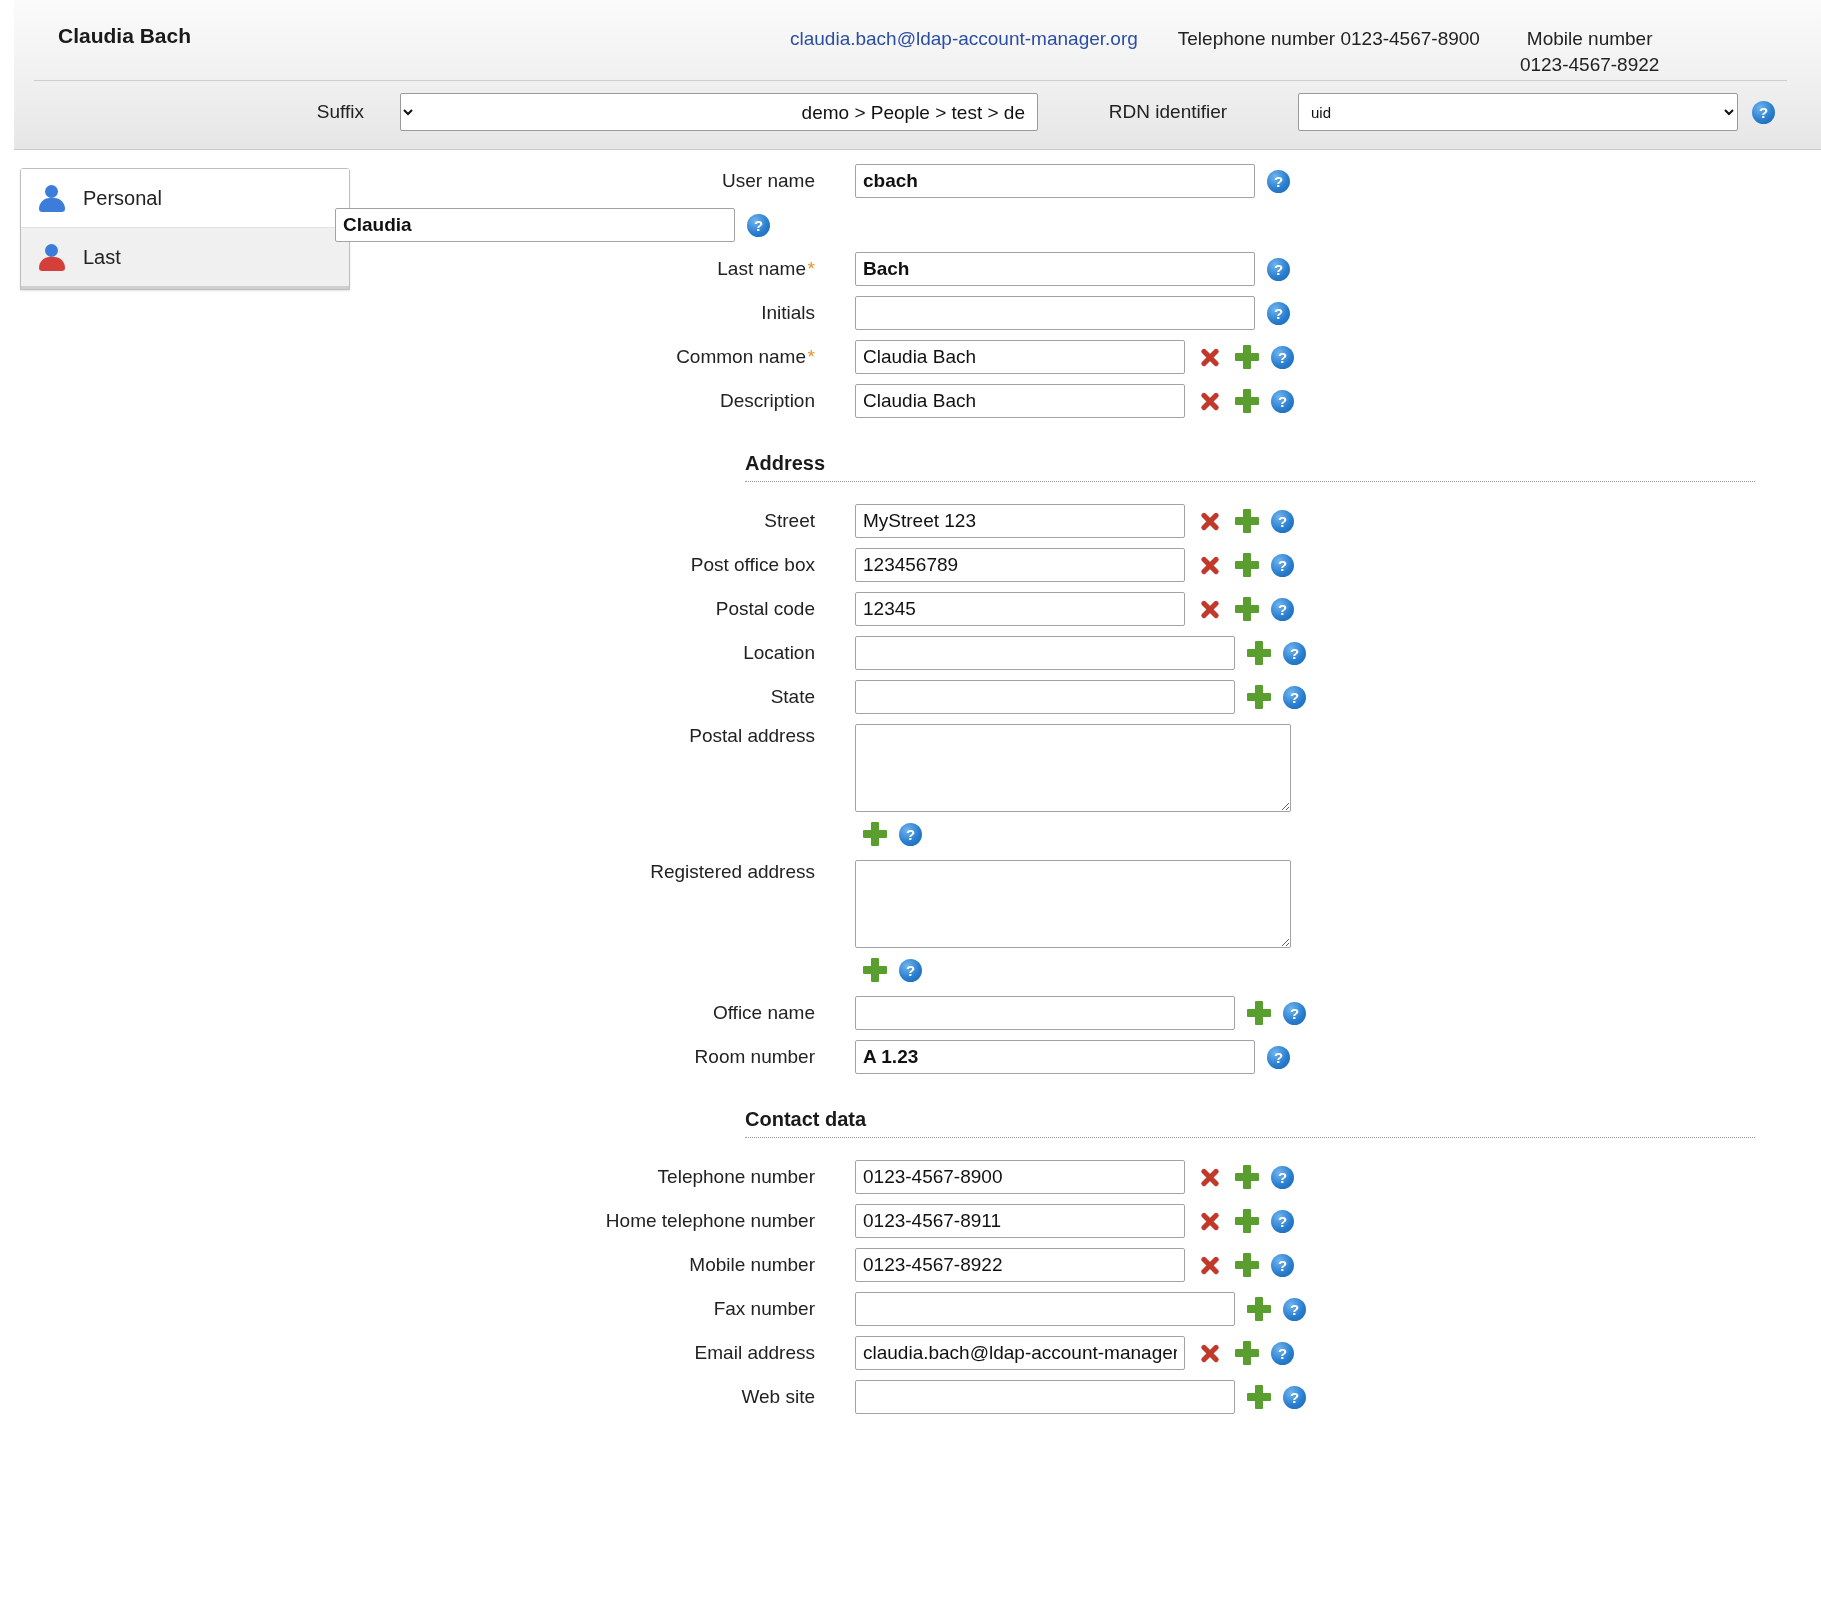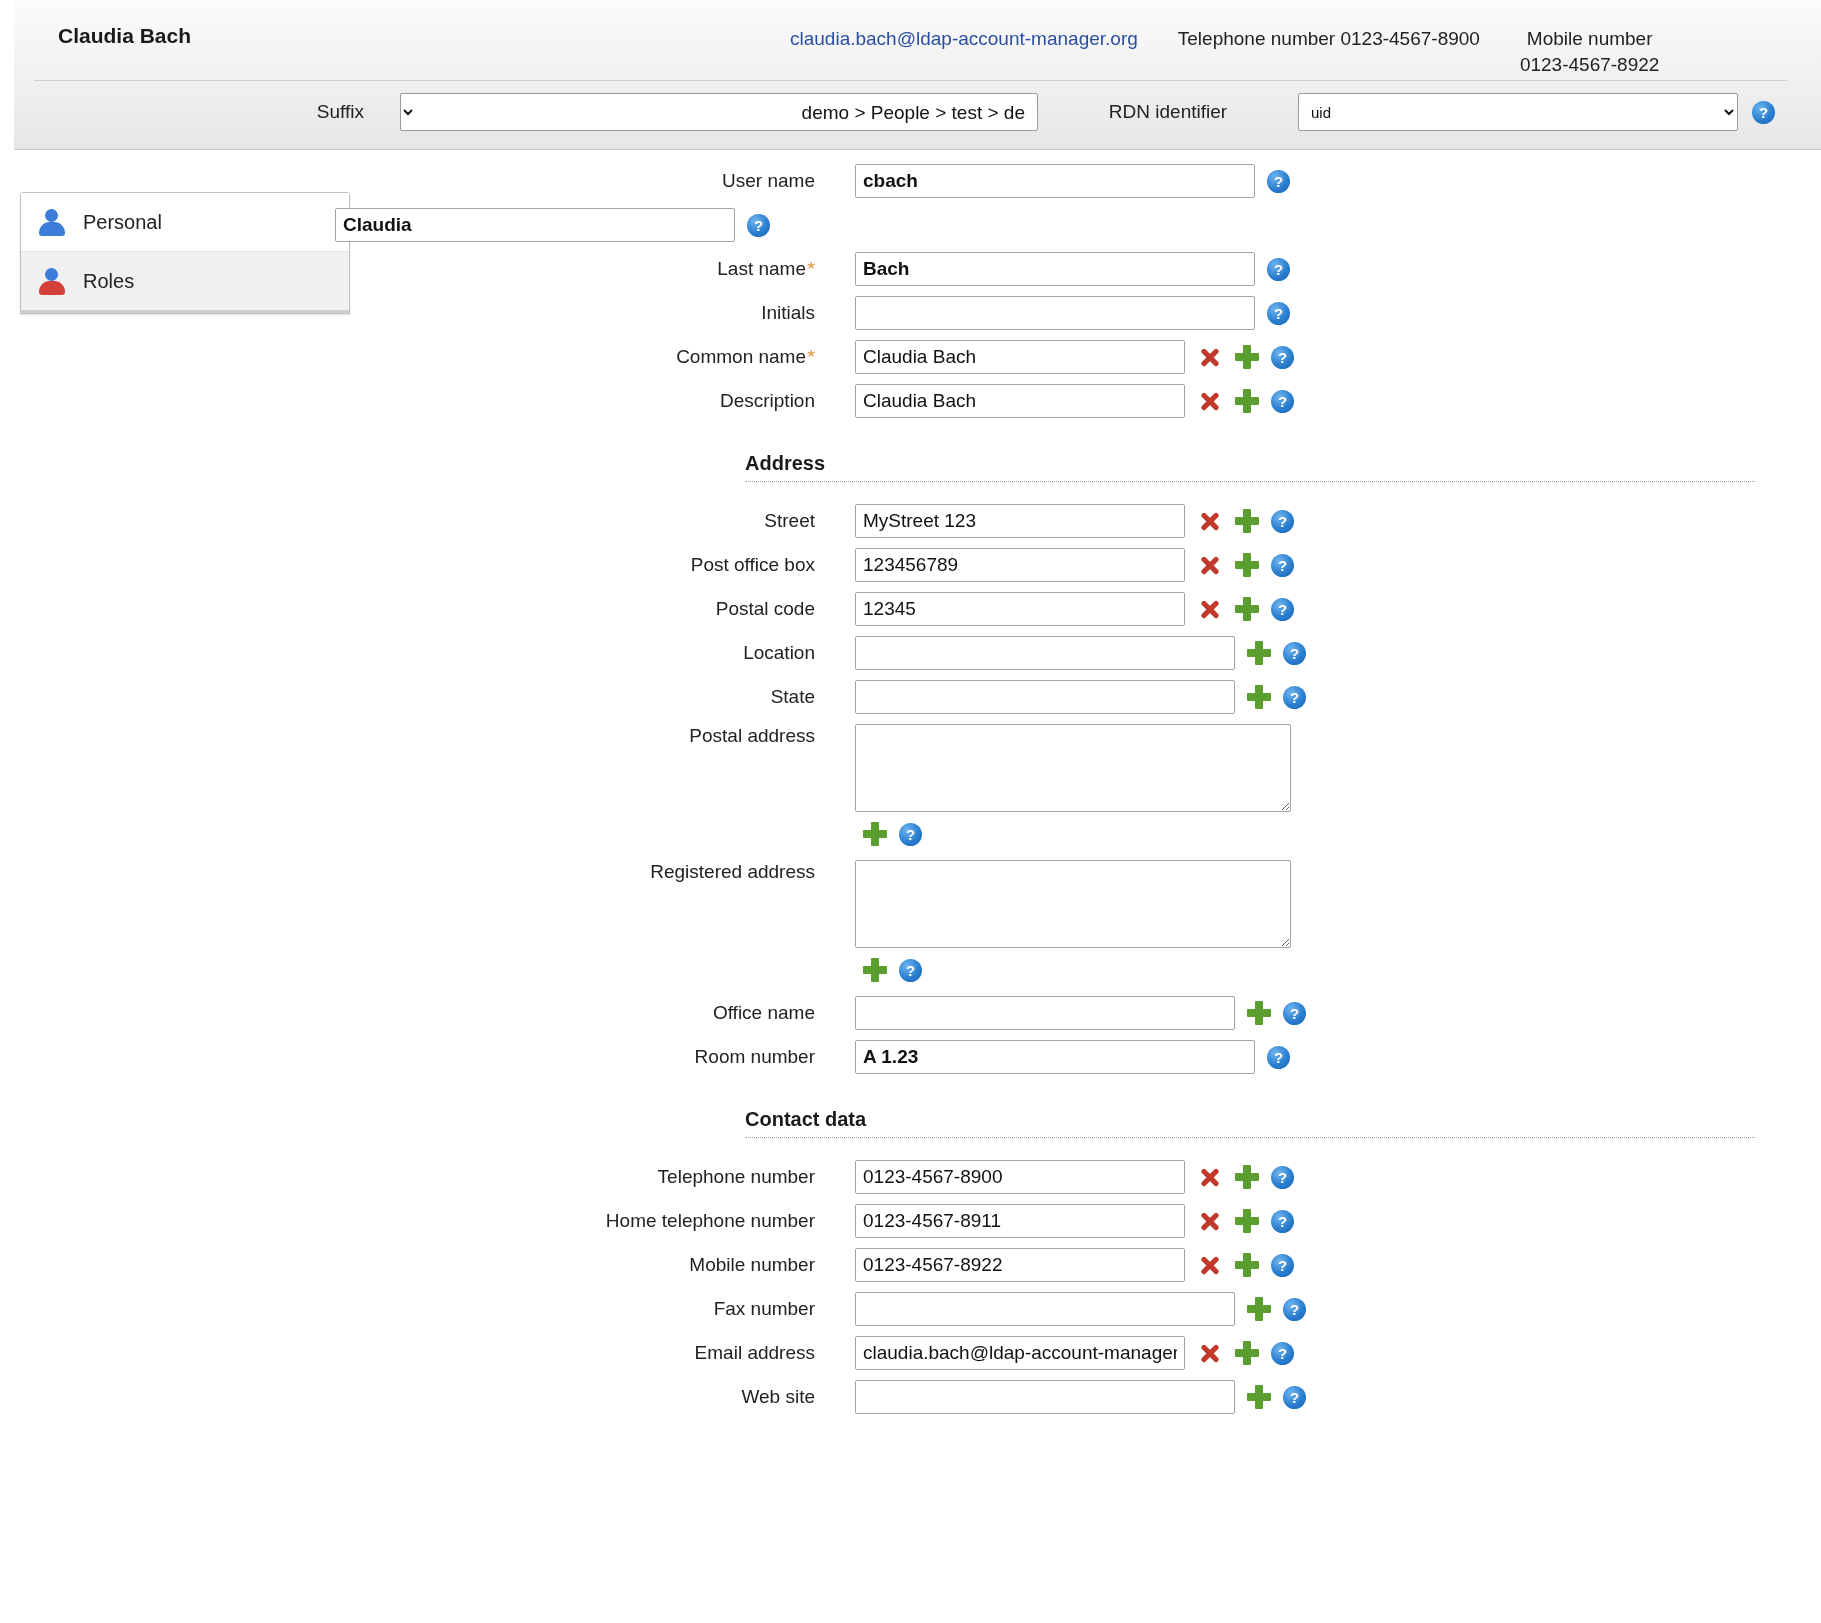--- a/index.html
+++ b/index.html
@@ -119,21 +119,20 @@
   
   .body {
     display: flex;
     align-items: flex-start;
   }
   
   .sidebar {
     width: 335px;
     padding: 18px 0 4px 20px;
     flex: none;
-    margin-top: 24px;
   }
   .tabs {
     border: 1px solid #bfbfbf;
     border-radius: 3px 3px 0 0;
     background: #ffffff;
     width: 330px;
     box-shadow: 0 1px 2px rgba(0,0,0,0.12);
   }
   .tab {
     display: flex;
@@ -328,21 +327,21 @@
             <span class="head"></span>
               <span class="body-sh"></span>
           </span>
           <span>Personal</span>
         </div>
         <div class="tab active">
           <span class="person-icon red">
             <span class="head"></span>
               <span class="body-sh"></span>
           </span>
-          <span>Roles</span>
+          <span>Last</span>
         </div>
       </div>
     </div>
 
     <div class="form">
 
       <div class="row">
         <div class="lbl">User name</div>
         <div class="ctl">
           <input type="text" class="w-long" value="cbach" style="">

